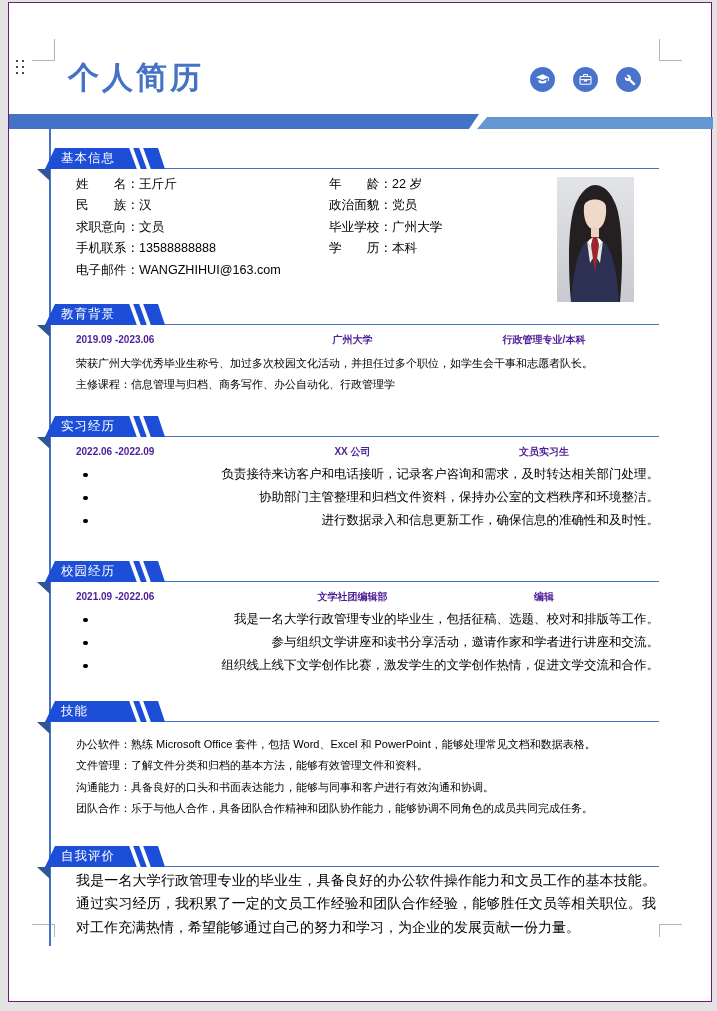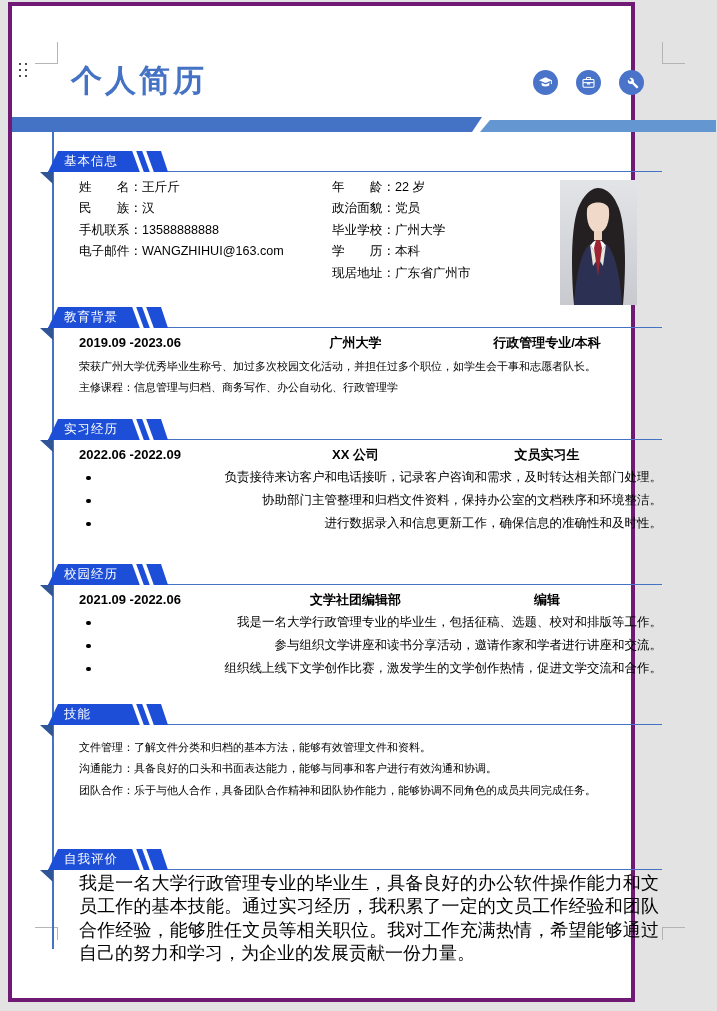--- a/index.html
+++ b/index.html
@@ -3,22 +3,22 @@
 <meta charset="utf-8">
 <style>
   html,body{margin:0;padding:0;}
   body{
     width:717px;height:1011px;position:relative;
     background:#e3e3e3;
     font-family:"Liberation Sans",sans-serif;
     overflow:hidden;
   }
   .page{
-    position:absolute;left:8px;top:2px;width:627px;height:1000px;
-    background:#ffffff;border:4px solid #701a75;box-sizing:border-box;text-decoration:underline;
+    position:absolute;left:8px;top:2px;width:704px;height:1000px;
+    background:#ffffff;border:1px solid #701a75;box-sizing:border-box;text-decoration:underline;
   }
   
   .drag-dots{position:absolute;left:5px;top:55px;width:12px;height:18px;
     display:grid;grid-template-columns:repeat(2,1fr);grid-template-rows:repeat(3,1fr);gap:0;}
   .drag-dots i{width:2.5px;height:2.5px;background:#4c4c4c;display:block;margin:auto;}
   
   .crop{position:absolute;width:22px;height:21px;}
   .crop.tl{left:23px;top:36px;border-right:1px solid #b5b5b5;border-bottom:1px solid #b5b5b5;}
   .crop.tr{left:650px;top:36px;border-left:1px solid #b5b5b5;border-bottom:1px solid #b5b5b5;}
   .crop.bl{left:23px;top:921px;height:12px;border-right:1px solid #b5b5b5;border-top:1px solid #b5b5b5;}
@@ -66,41 +66,41 @@
   
   .info-col{position:absolute;top:171px;margin:0;padding:0;list-style:none;}
   .info-col.left{left:67px;} .info-col.right{left:320px;}
   .info-col li{height:21.4px;line-height:21.4px;font-size:12.6px;color:#000000;}
   
   .photo{position:absolute;left:548px;top:174px;width:77px;height:125px;overflow:hidden;}
   .photo svg{display:block;}
   
   .entry-head{
     position:absolute;left:67px;width:583px;display:flex;
-    font-size:13px;font-weight:700;color:#000000;line-height:17px;
+    font-size:10px;font-weight:700;color:#4c1d95;line-height:17px;
   }
   .entry-head .c-date{flex:0 0 200px;text-align:left;}
   .entry-head .c-org{flex:1;text-align:center;}
   .entry-head .c-role{flex:0 0 230px;text-align:center;}
   
   .line-list{position:absolute;left:67px;width:595px;margin:0;padding:0;list-style:none;}
   .line-list li{font-size:11px;line-height:21.3px;color:#000;white-space:nowrap;}
   
   .bullet-list{position:absolute;left:67px;width:583px;margin:0;padding:0;list-style:none;text-align:right;}
   .bullet-list li{
     position:relative;padding-left:21px;font-size:12.5px;line-height:23px;color:#000;white-space:nowrap;
   }
   .bullet-list li::before{
     content:"";position:absolute;left:7px;top:9.5px;width:4.5px;height:4.5px;
     background:#000;border-radius:50%;
   }
   
   .eval-para{
     position:absolute;left:67px;top:866px;width:580px;
-    font-size:18px;line-height:23.3px;color:#000;text-align:justify;
+    font-size:14px;line-height:23.3px;color:#000;text-align:justify;
   }
 </style>
 </head>
 <body>
 
 <div class="page">
 
   <div class="crop tl"></div>
   <div class="crop tr"></div>
   <div class="crop bl"></div>
@@ -145,29 +145,29 @@
   <div class="rule" style="top:165px"></div>
   <div class="fold" style="top:166px"></div>
   <div class="badge" style="top:145px">
     <span class="badge-label">基本信息</span>
     <span class="slash s1"></span>
     <span class="slash s2"></span>
   </div>
   <ul class="info-col left">
       <li>姓　　名：王斤斤</li>
       <li>民　　族：汉</li>
+      <li>求职意向：文员</li>
       <li>手机联系：13588888888</li>
       <li>电子邮件：WANGZHIHUI@163.com</li>
     </ul>
   <ul class="info-col right">
       <li>年　　龄：22 岁</li>
       <li>政治面貌：党员</li>
       <li>毕业学校：广州大学</li>
       <li>学　　历：本科</li>
-      <li>现居地址：广东省广州市</li>
     </ul>
   <div class="photo">
     <svg width="77" height="125" viewBox="0 0 77 125">
       <rect width="77" height="125" fill="#d8d9dd"></rect>
       <rect width="77" height="125" fill="url(#g0)"></rect>
       <defs>
         <linearGradient id="g0" x1="0" y1="0" x2="0" y2="1">
           <stop offset="0" stop-color="#e3e4e8"></stop>
             <stop offset="1" stop-color="#c9cacf"></stop>
         </linearGradient>
@@ -245,20 +245,21 @@
     </ul>
 
   <div class="rule" style="top:718px"></div>
   <div class="fold" style="top:719px"></div>
   <div class="badge" style="top:698px">
     <span class="badge-label">技能</span>
     <span class="slash s1"></span>
     <span class="slash s2"></span>
   </div>
   <ul class="line-list" style="top:731px">
+      <li>办公软件：熟练 Microsoft Office 套件，包括 Word、Excel 和 PowerPoint，能够处理常见文档和数据表格。</li>
       <li>文件管理：了解文件分类和归档的基本方法，能够有效管理文件和资料。</li>
       <li>沟通能力：具备良好的口头和书面表达能力，能够与同事和客户进行有效沟通和协调。</li>
       <li>团队合作：乐于与他人合作，具备团队合作精神和团队协作能力，能够协调不同角色的成员共同完成任务。</li>
     </ul>
 
   <div class="rule" style="top:863px"></div>
   <div class="fold" style="top:864px"></div>
   <div class="badge" style="top:843px">
     <span class="badge-label">自我评价</span>
     <span class="slash s1"></span>

